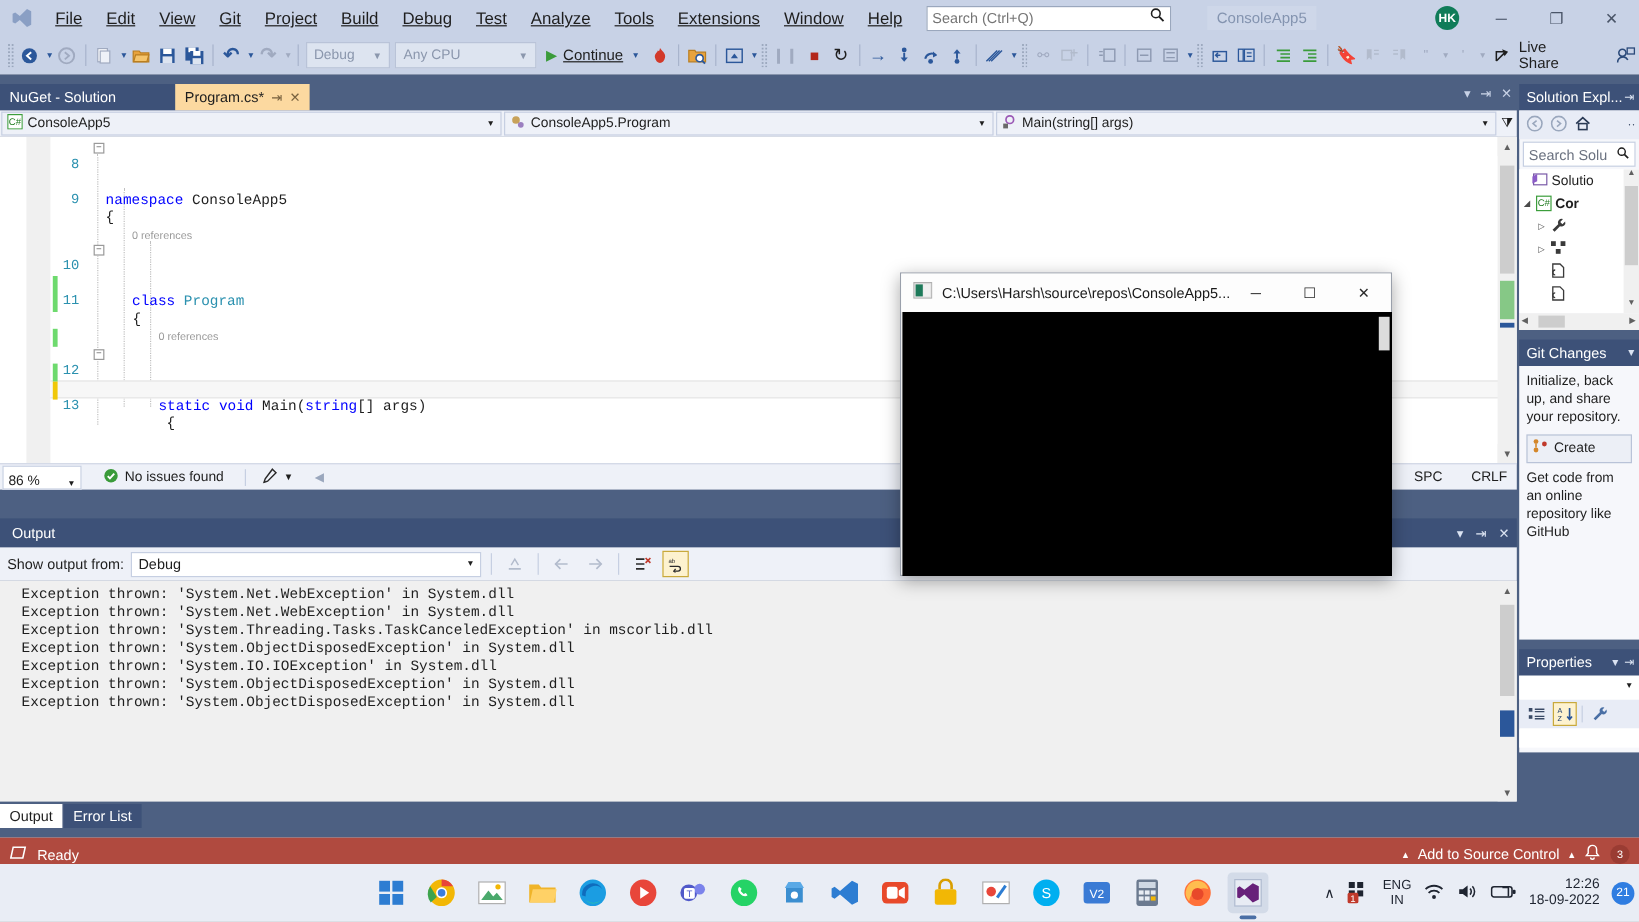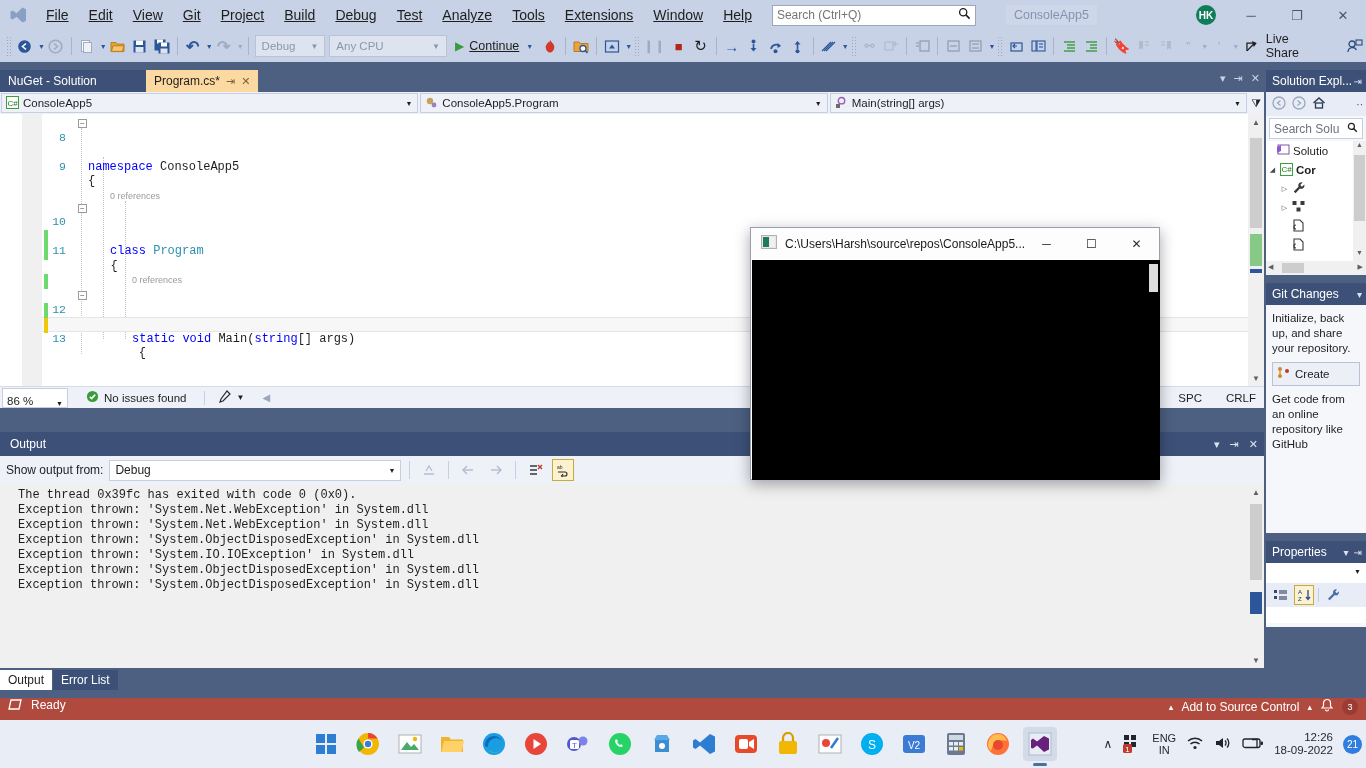--- a/index.html
+++ b/index.html
@@ -286,21 +286,21 @@
     gap: 4px; padding-left: 4px;
   }
   .ptb { width: 20px; height: 20px; display: flex; align-items: center;
     justify-content: center; font-size: 11px; color: #3a4a66; }
   .ptb.on { background: #fdf2cf; border: 1px solid #c8a93c; }
   #prop-rest { background: #fff; }
 
   
   #vs-status {
     position: absolute; left: 0; top: 698px; width: 1366px; height: 22px;
-    background: #b04a3f; color: #fff; display: flex; align-items: flex-start;
+    background: #b04a3f; color: #fff; display: flex; align-items: flex-end;
     font-size: 12px; padding: 0 8px; gap: 8px;
   }
   #vs-status-right {
     position: absolute; right: 8px; display: flex; align-items: center; gap: 8px; font-size: 12px;
   }
   #notif-badge {
     width: 16px; height: 16px; border-radius: 50%; background: #9a3c33;
     display: flex; align-items: center; justify-content: center; font-size: 9px;
   }
 
@@ -825,23 +825,23 @@
       <div class="otb on">
         <svg width="14" height="14" viewBox="0 0 14 14">
             <text x="1" y="6" font-size="5" fill="#2a2a2a" font-family="Liberation Sans">ab</text>
             <path d="M2 9 h7 a2 2 0 0 1 0 4 h-3" fill="none" stroke="#2a2a2a" stroke-width="1.1"></path>
             <path d="M7 11 L5.5 13 L7 14.5" fill="none" stroke="#2a2a2a" stroke-width="1.1"></path>
           </svg>
       </div>
     </div>
     <div id="output-body">
       <div style="padding-top:4px">
-        <div class="oline">The thread 0x39fc has exited with code 0 (0x0).</div>
         <div class="oline">Exception thrown: 'System.Net.WebException' in System.dll</div>
         <div class="oline">Exception thrown: 'System.Net.WebException' in System.dll</div>
+        <div class="oline">Exception thrown: 'System.Threading.Tasks.TaskCanceledException' in mscorlib.dll</div>
         <div class="oline">Exception thrown: 'System.ObjectDisposedException' in System.dll</div>
         <div class="oline">Exception thrown: 'System.IO.IOException' in System.dll</div>
         <div class="oline">Exception thrown: 'System.ObjectDisposedException' in System.dll</div>
         <div class="oline">Exception thrown: 'System.ObjectDisposedException' in System.dll</div>
       </div>
       <div id="output-vscroll">
         <div style="height:16px;display:flex;align-items:center;justify-content:center;font-size:8px;color:#606060">▲</div>
         <div id="ovs-thumb"></div>
         <div id="ovs-mark"></div>
         <div style="position:absolute;bottom:0;width:16px;height:16px;display:flex;align-items:center;justify-content:center;font-size:8px;color:#606060">▼</div>

